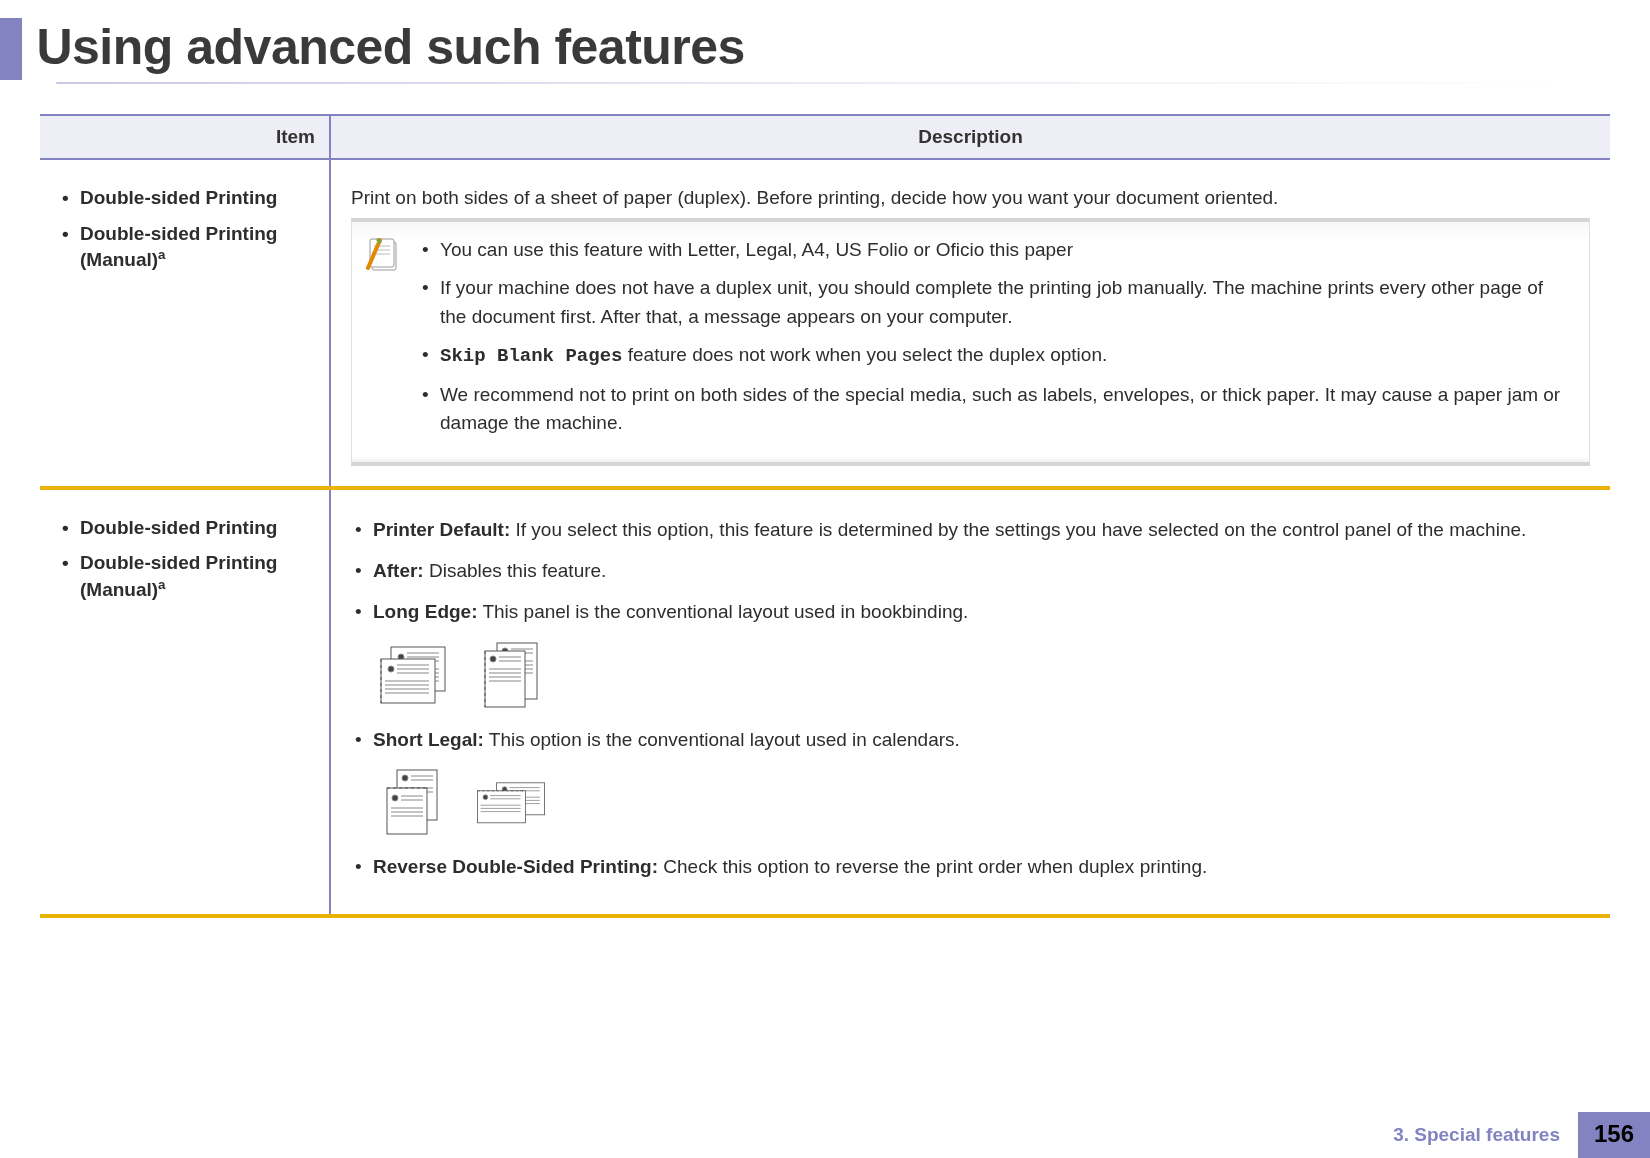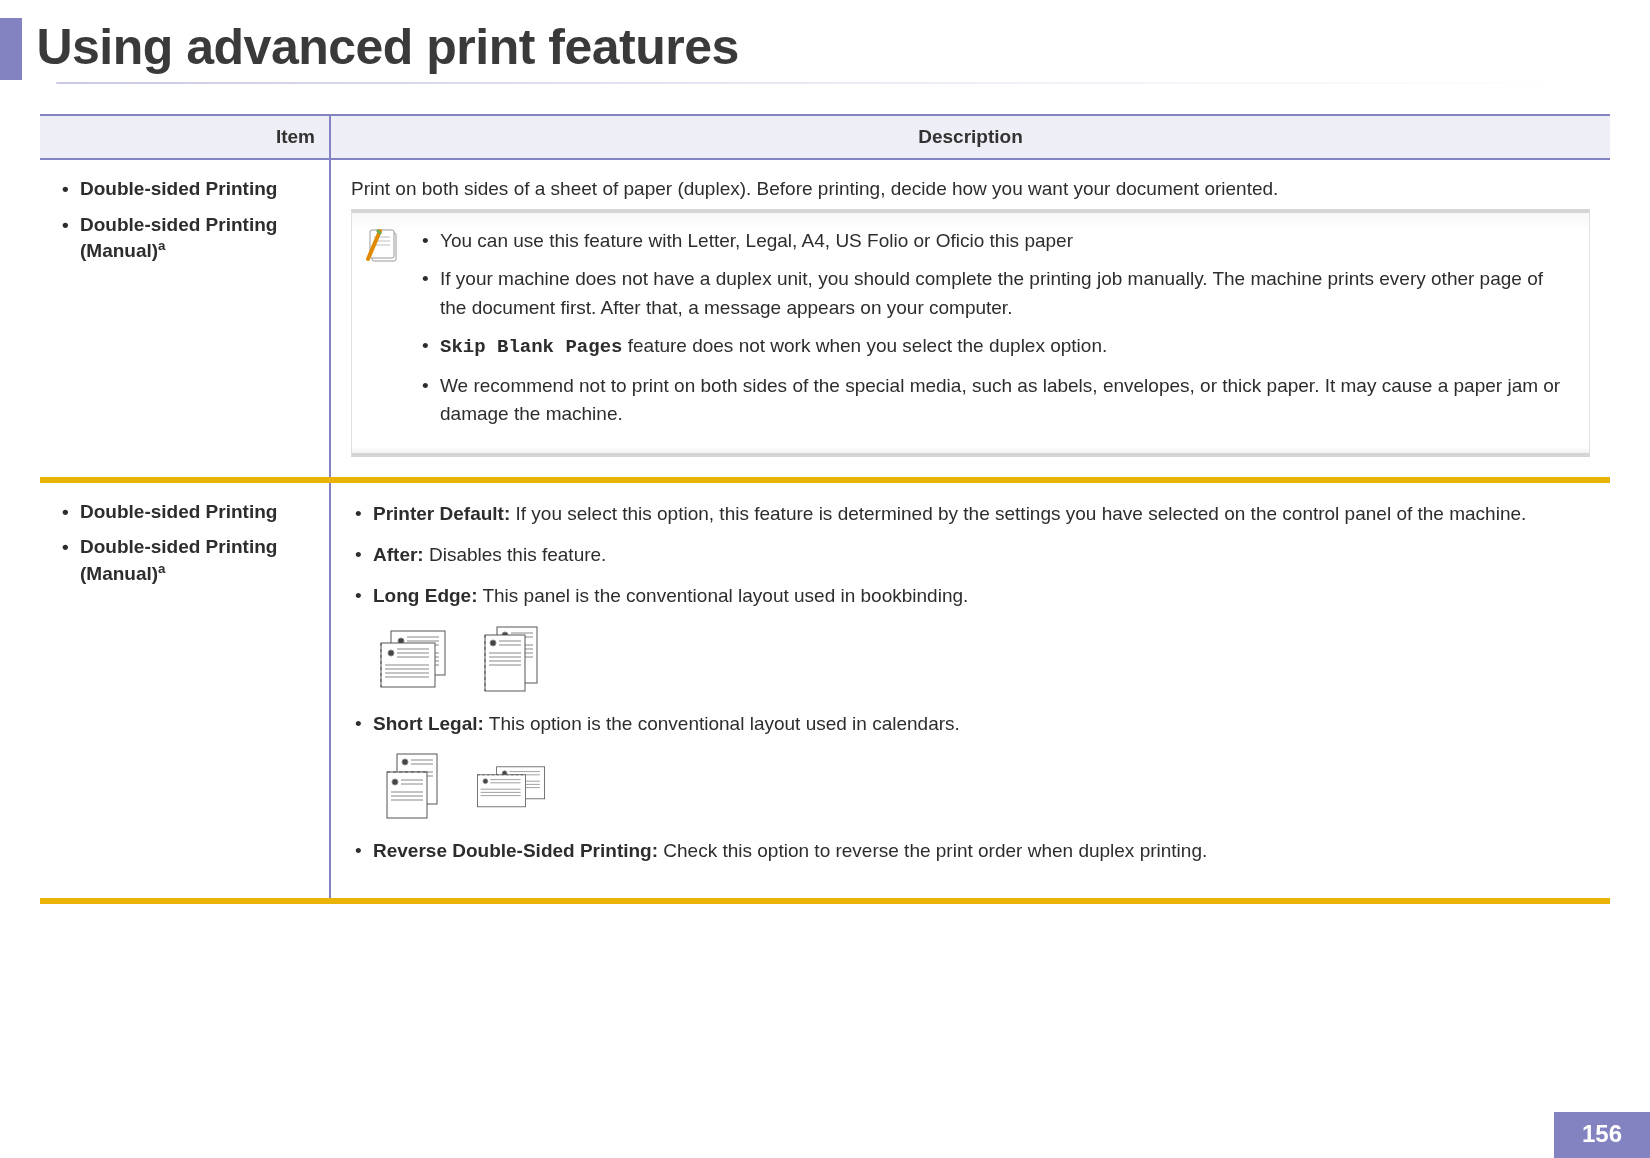--- a/index.html
+++ b/index.html
@@ -54,22 +54,22 @@
     border-top:2px solid #8383c2;
     border-bottom:2px solid #8383c2;
     font-weight:700;
     padding:10px 14px;
     text-align:center;
     font-size:19px;
     color:#333;
   }
   table.feat th:first-child { border-right:2px solid #8383c2; width:290px;text-align:right;}
   table.feat td {
-    border-bottom:6px solid #eab308;
-    padding:16px 20px 20px 20px;
+    border-bottom:4px solid #eab308;
+    padding:25px 20px 20px 20px;
     vertical-align:top;
   }
   table.feat td.item-cell {
     border-right:2px solid #8383c2;
     width:290px;
   }
 
   .item-list { list-style:none; padding-left:0; }
   .item-list li { position:relative; padding-left:20px; margin-bottom:10px; font-weight:700; line-height:1.35;}
   .item-list li::before {
@@ -120,34 +120,34 @@
   }
   .footer .chap {
     background:#fff;
     color:#8383c2;
     font-weight:700;
     font-size:19px;
     padding:12px 18px 0 0;
   }
   .footer .pnum {
     background:#8383c2;
-    color:#ffffff;
+    color:#000000;
     font-weight:700;
     font-size:24px;
-    width:96px;
+    width:72px;
     text-align:center;
     padding-top:8px;
   }
 </style>
 </head>
 <body>
 
 <div class="title-wrap">
   <span class="title-tab"></span>
-  <span class="page-title">Using advanced print features</span>
+  <span class="page-title">Using advanced such features</span>
   <div class="title-underline"></div>
 </div>
 
 <div class="content">
 <table class="feat">
   <thead>
     <tr>
       <th>Item</th>
       <th>Description</th>
     </tr>
@@ -326,14 +326,15 @@
             <span class="term">Reverse Double-Sided Printing:</span><span> Check this option to reverse the print order when duplex printing.</span>
           </li>
         </ul>
       </td>
     </tr>
   </tbody>
 </table>
 </div>
 
 <div class="footer">
+  <div class="chap">3.  Special features</div>
   <div class="pnum">156</div>
 </div>
 
 </body></html>

